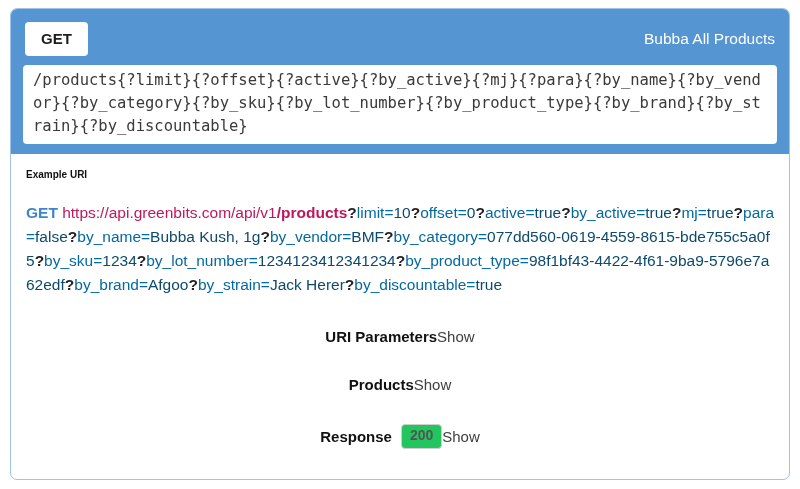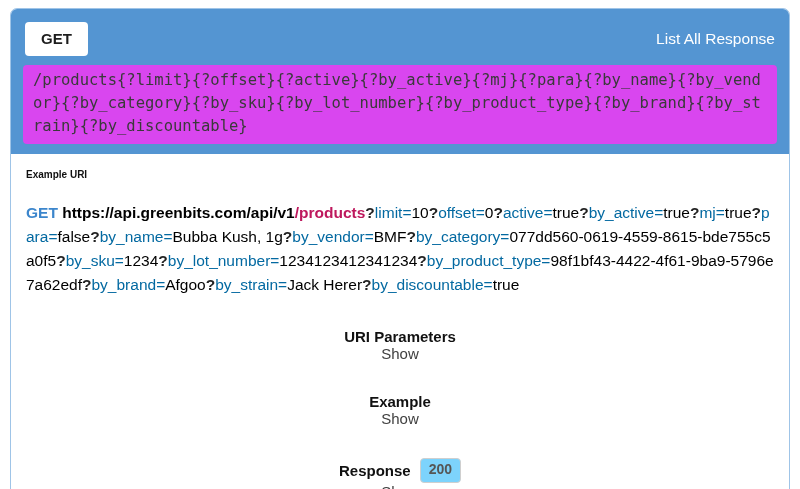--- a/index.html
+++ b/index.html
@@ -32,91 +32,90 @@
   .method-badge {
     background: #ffffff; color: #1d1d1d;
     border: none; border-radius: 4px;
     font-family: "Liberation Sans", sans-serif;
     font-size: 15px; font-weight: 700;
     padding: 8px 16px; cursor: pointer; line-height: 1.2;
   }
   .action-title { color: #ffffff; font-size: 15.5px; cursor: pointer; }
 
   .uri-template {
-    background: #d946ef;
+    background: #ffffff;
     border-radius: 4px;
     color: #3a3a3a;
     font-family: "DejaVu Sans Mono", "Liberation Mono", monospace;
     font-size: 15.5px; line-height: 23px;
     padding: 4px 10px 6px 10px;
     white-space: pre-wrap; word-break: break-all;
   }
 
   .panel-body { padding: 13px 14px 14px 14px; }
   .example-heading { font-size: 10px; font-weight: 700; color: #111; margin: 2px 0 0 1px; }
 
   .example-uri {
     margin: 21px 0 0 1px;
     font-size: 15.5px; line-height: 24px;
     word-break: break-all;
     max-width: 754px;
   }
   .example-uri .m { color: #3c86cc; font-weight: 700; }
-  .example-uri .u { color: #000000; font-weight: bold; }
+  .example-uri .u { color: #be185d; }
   .example-uri .p { color: #be185d; font-weight: 700; }
   .example-uri .q { color: #222; font-weight: 700; }
   .example-uri .n { color: #0369a1; }
-  .example-uri .v { color: #000000; }
+  .example-uri .v { color: #0c4a6e; }
 
   .sections { margin-top: 31px; }
   .section-row {
-    display: flex; align-items: center; justify-content: space-between;
+    display: flex; align-items: center; justify-content: center;
     margin: 0 1px 31px 1px;
-    flex-direction: column;
   }
   .section-row:last-child { margin-bottom: 16px; }
   .section-left { display: flex; align-items: center; gap: 9px; }
   .section-label { font-size: 15px; font-weight: 700; color: #111; }
   .status-badge {
     display: inline-block;
-    background: #7dd3fc; border: 1px solid #cfcfcf; border-radius: 4px;
+    background: #22c55e; border: 1px solid #cfcfcf; border-radius: 4px;
     color: #555; font-size: 14px; font-weight: 700;
     padding: 2px 8px 3px 8px; line-height: 1.25;
   }
   .show-link {
     color: #404040; font-size: 15px; text-decoration: none; cursor: pointer;
   }
 </style>
 </head>
 <body>
 
 <div class="wrap">
 
   <div class="card">
     <div class="panel-header">
       <div class="header-row">
         <button class="method-badge">GET</button>
-        <span class="action-title">List All Response</span>
+        <span class="action-title">Bubba All Products</span>
       </div>
       <div class="uri-template">/products{?limit}{?offset}{?active}{?by_active}{?mj}{?para}{?by_name}{?by_vendor}{?by_category}{?by_sku}{?by_lot_number}{?by_product_type}{?by_brand}{?by_strain}{?by_discountable}</div>
     </div>
 
     <div class="panel-body">
       <div class="example-heading">Example URI</div>
       <p class="example-uri" id="example-uri"><span class="m">GET</span> <span class="u">https://api.greenbits.com/api/v1</span><span class="p">/products</span><span class="q">?</span><span class="n">limit=</span><span class="v">10</span><span class="q">?</span><span class="n">offset=</span><span class="v">0</span><span class="q">?</span><span class="n">active=</span><span class="v">true</span><span class="q">?</span><span class="n">by_active=</span><span class="v">true</span><span class="q">?</span><span class="n">mj=</span><span class="v">true</span><span class="q">?</span><span class="n">para=</span><span class="v">false</span><span class="q">?</span><span class="n">by_name=</span><span class="v">Bubba Kush, 1g</span><span class="q">?</span><span class="n">by_vendor=</span><span class="v">BMF</span><span class="q">?</span><span class="n">by_category=</span><span class="v">077dd560-0619-4559-8615-bde755c5a0f5</span><span class="q">?</span><span class="n">by_sku=</span><span class="v">1234</span><span class="q">?</span><span class="n">by_lot_number=</span><span class="v">1234123412341234</span><span class="q">?</span><span class="n">by_product_type=</span><span class="v">98f1bf43-4422-4f61-9ba9-5796e7a62edf</span><span class="q">?</span><span class="n">by_brand=</span><span class="v">Afgoo</span><span class="q">?</span><span class="n">by_strain=</span><span class="v">Jack Herer</span><span class="q">?</span><span class="n">by_discountable=</span><span class="v">true</span></p>
       <div class="sections" id="sections">
           <div class="section-row">
             <div class="section-left">
               <span class="section-label">URI Parameters</span>
             </div>
             <a class="show-link">Show</a>
           </div>
           <div class="section-row">
             <div class="section-left">
-              <span class="section-label">Example</span>
+              <span class="section-label">Products</span>
             </div>
             <a class="show-link">Show</a>
           </div>
           <div class="section-row">
             <div class="section-left">
               <span class="section-label">Response</span>
               <span class="status-badge">200</span>
             </div>
             <a class="show-link">Show</a>
           </div>

